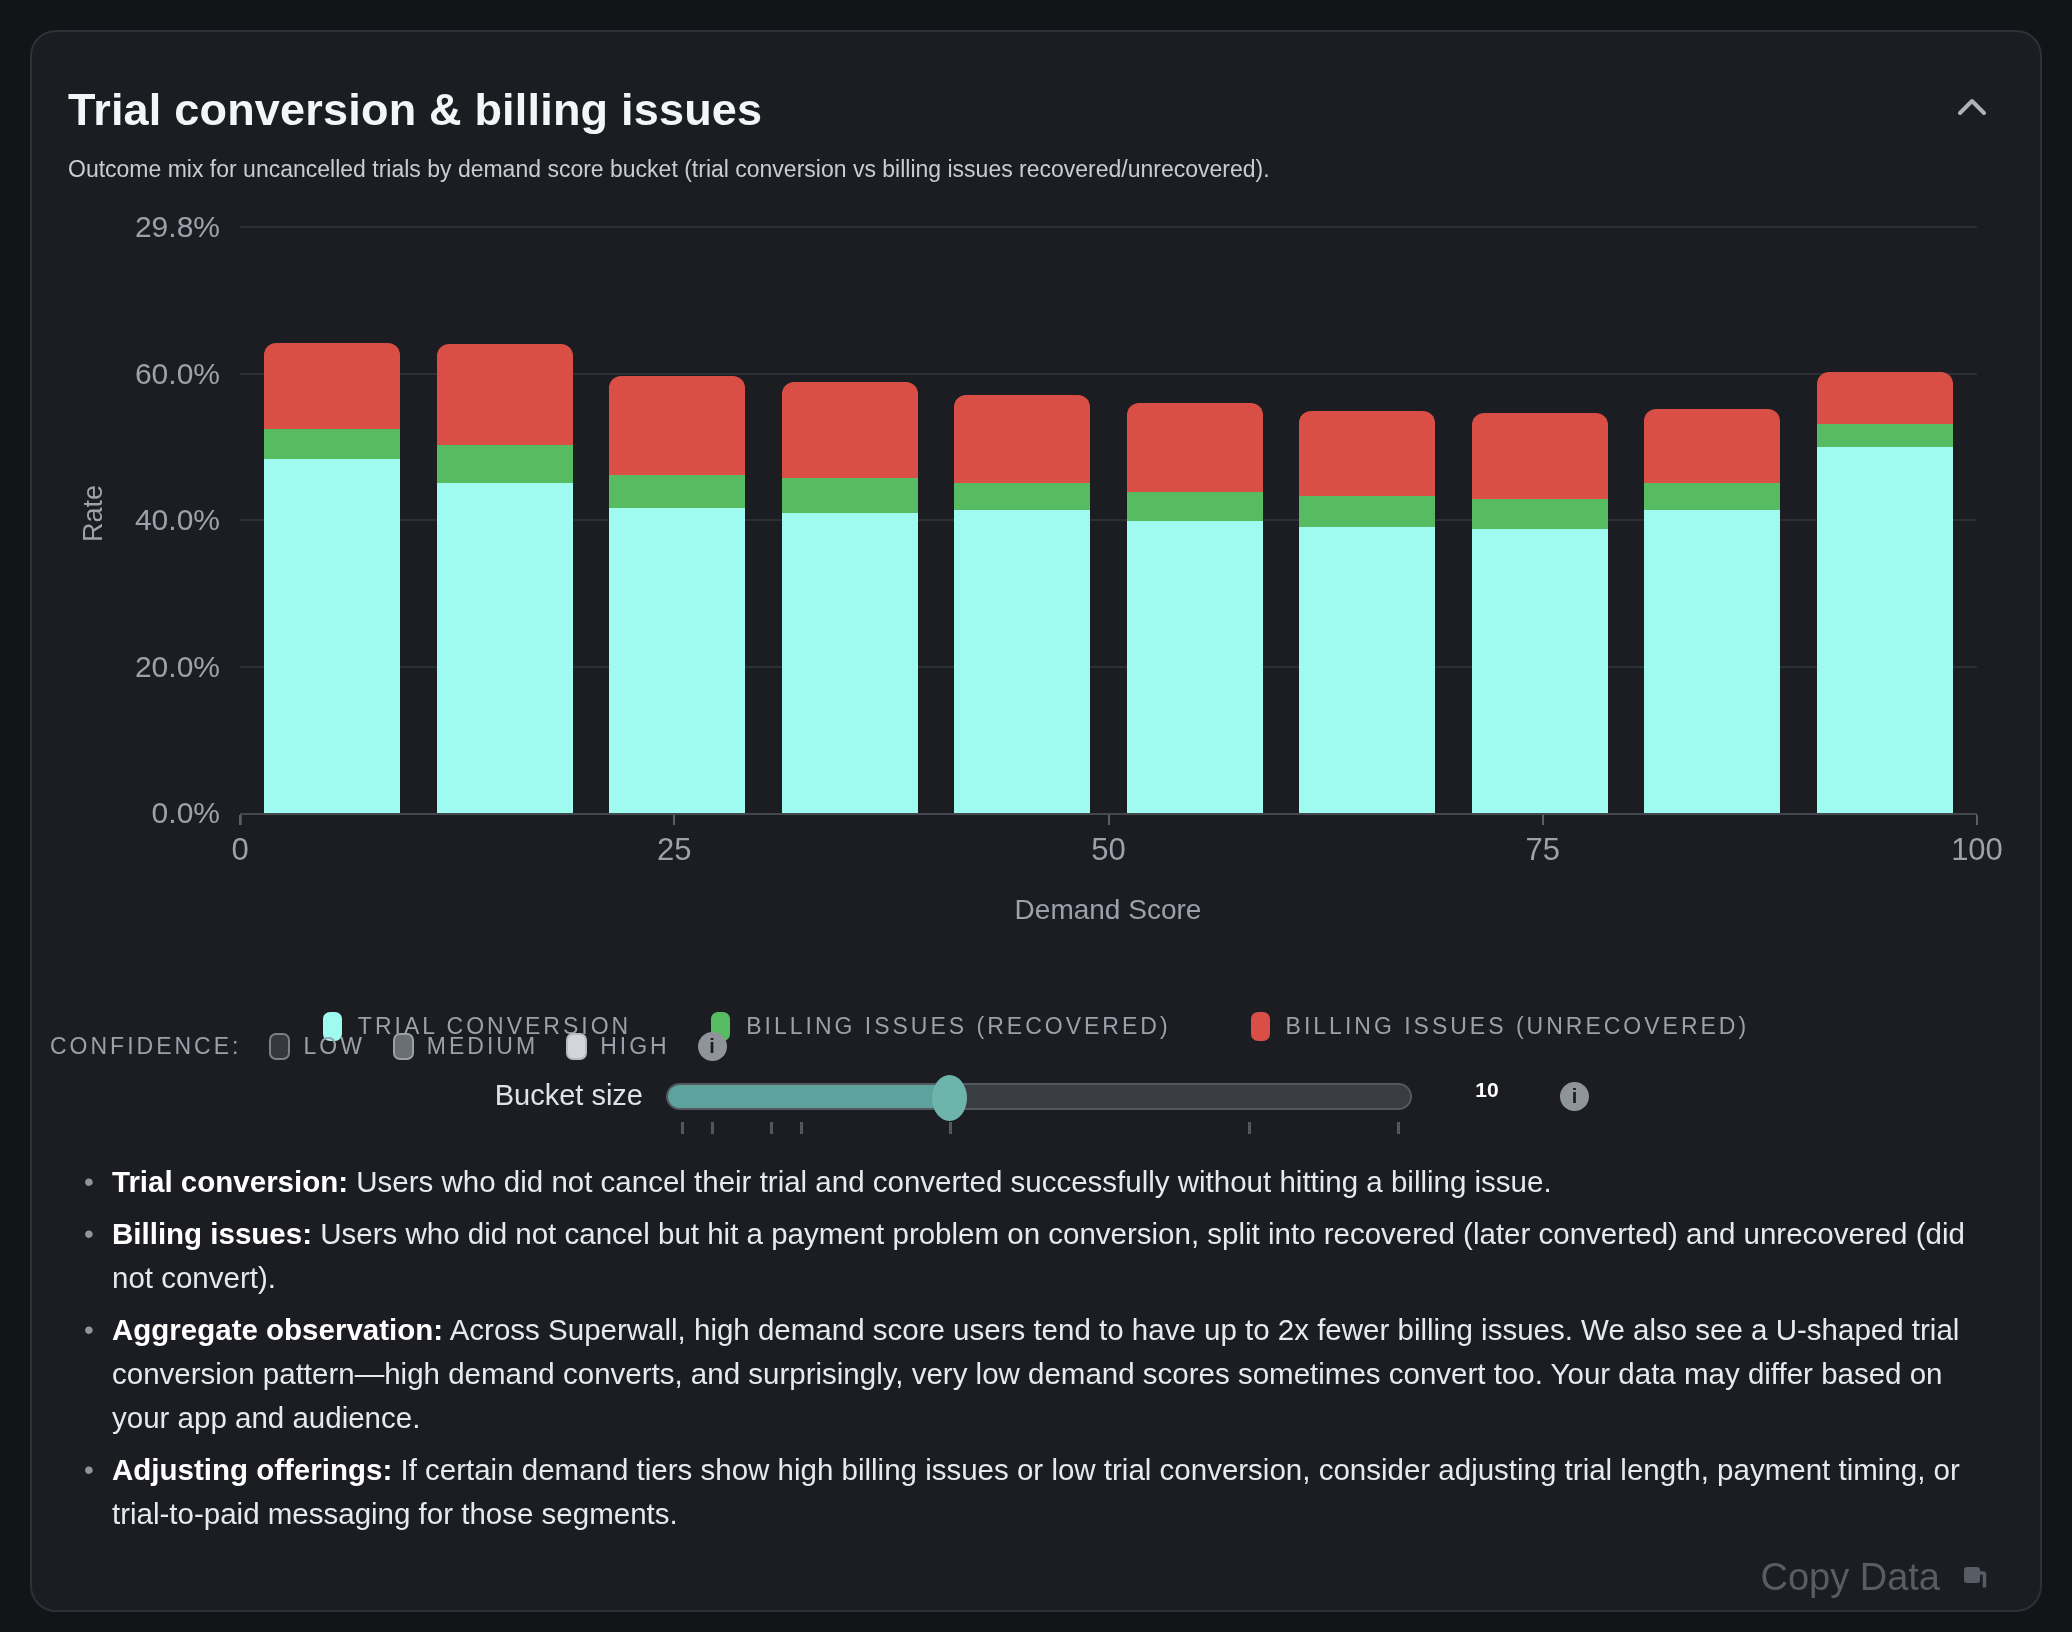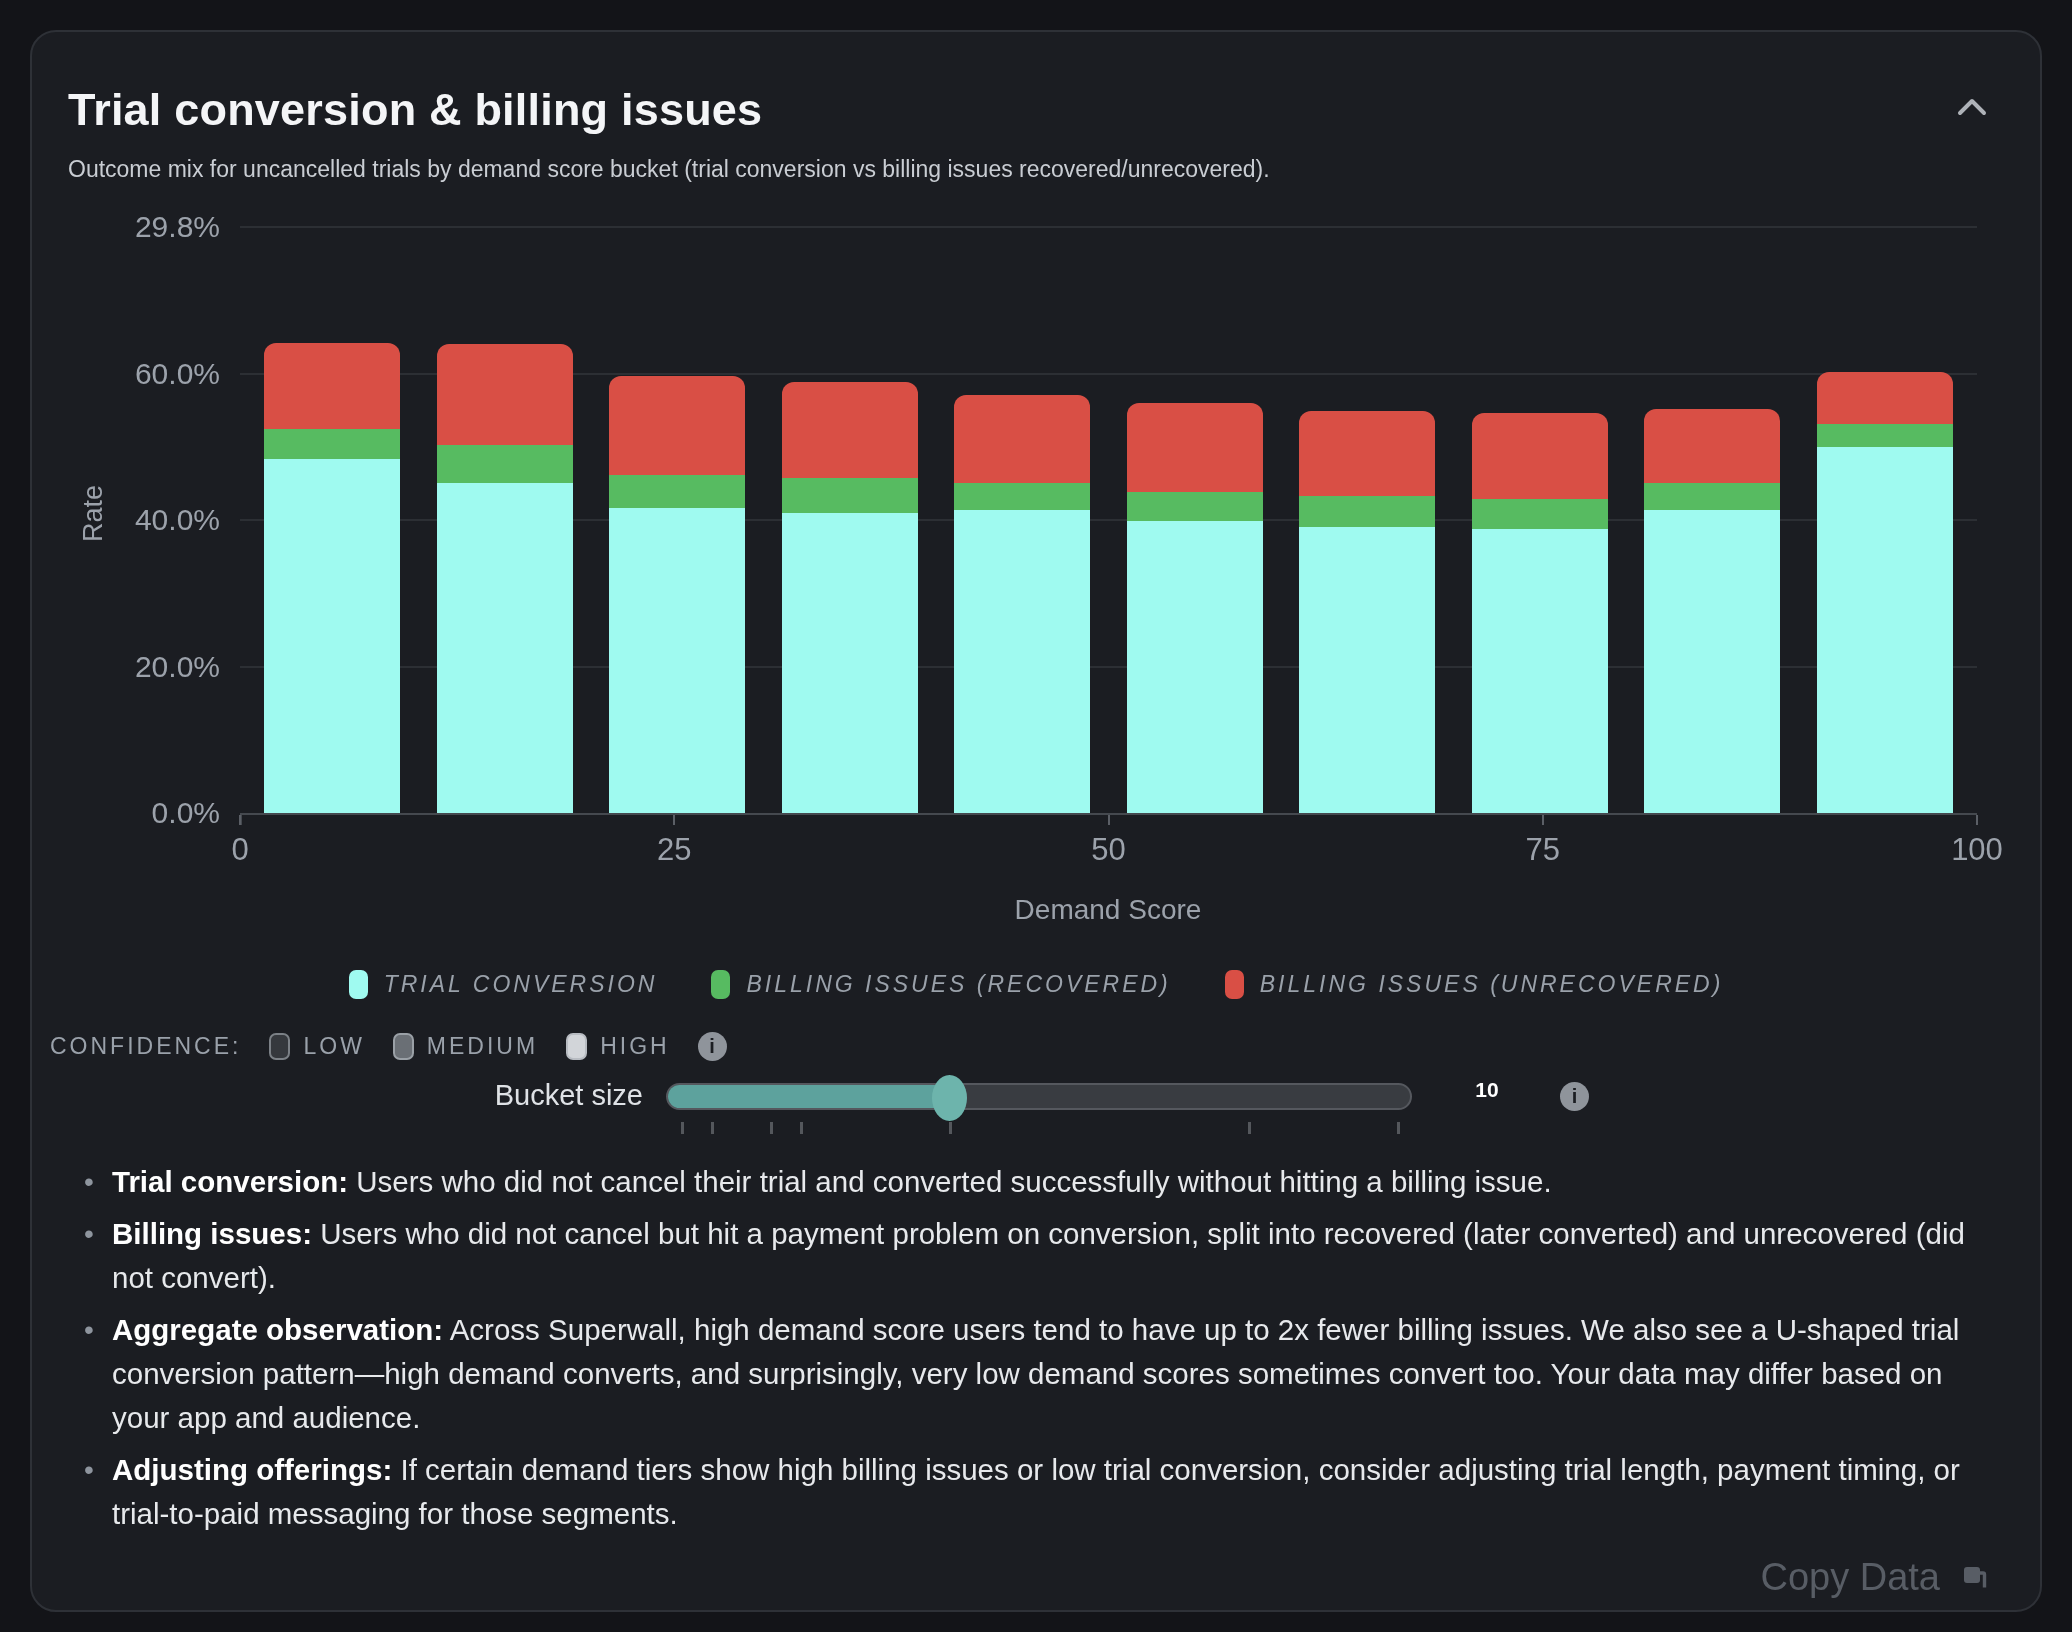--- a/index.html
+++ b/index.html
@@ -24,21 +24,21 @@
   .ylabel { position:absolute; left:0; width:188px; height:40px; line-height:40px; text-align:right;
             font-size:30px; color:#9ca2ab; }
   .ytitle { position:absolute; left:-14px; top:466px; width:150px; text-align:center; font-size:27px; color:#9ca2ab;
             transform:rotate(-90deg); transform-origin:center; }
   .xlabel { position:absolute; top:800px; width:120px; margin-left:-60px; text-align:center; font-size:31px; color:#9ca2ab; }
   .xtick { position:absolute; top:783px; width:2px; height:10px; background:#5b5f66; }
   .xtitle { position:absolute; left:1076px; top:862px; width:300px; margin-left:-150px; text-align:center;
             font-size:28px; color:#9ca2ab; }
 
   
-  .legend-row { position:absolute; left:0; top:938px; width:100%; display:flex; justify-content:center; gap:54px; align-items:center;font-style:italic; }
+  .legend-row { position:absolute; left:0; top:980px; width:100%; display:flex; justify-content:center; gap:80px; align-items:center; }
   .legend-item { display:flex; align-items:center; gap:16px; cursor:pointer; }
   .legend-swatch { width:19px; height:29px; border-radius:7px; }
   .legend-label { font-size:23px; letter-spacing:3px; color:#9aa1aa; font-weight:500; }
   .conf-row { position:absolute; left:18px; top:1000px; width:100%; display:flex; justify-content:flex-start; gap:28px; align-items:center; }
   .conf-title { font-size:23px; letter-spacing:3px; color:#9aa1aa; font-weight:500; }
   .conf-item { display:flex; align-items:center; gap:13px; cursor:pointer; }
   .conf-swatch { width:21px; height:27px; border-radius:7px; border:2px solid; }
   .conf-label { font-size:23px; letter-spacing:3px; color:#9aa1aa; font-weight:500; }
   .info-icon { width:30px; height:30px; border-radius:50%; background:#8f949b; color:#1b1d22;
                font-size:20px; font-weight:700; display:inline-flex; align-items:center; justify-content:center; cursor:pointer; }

